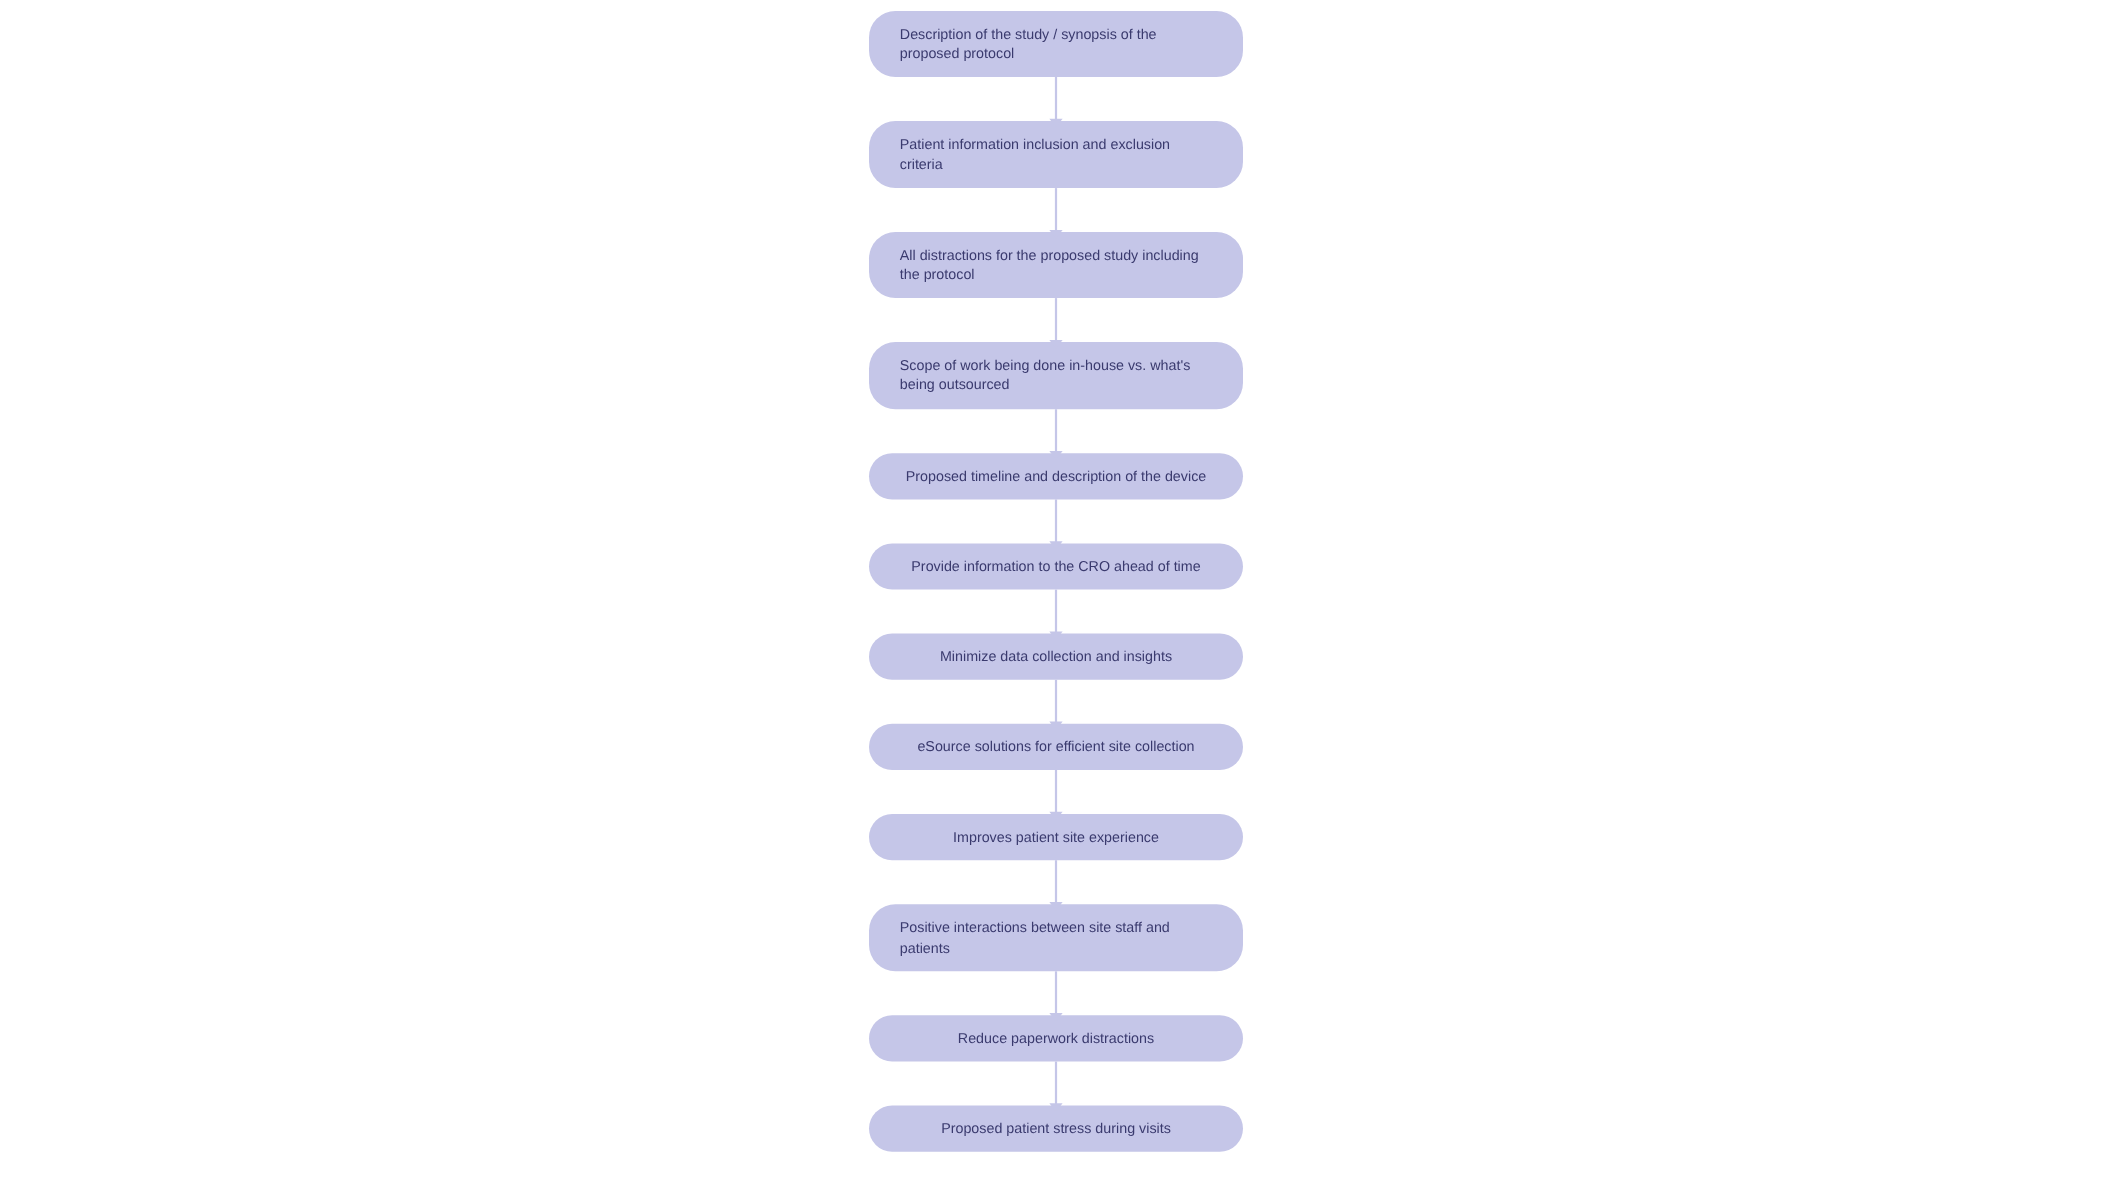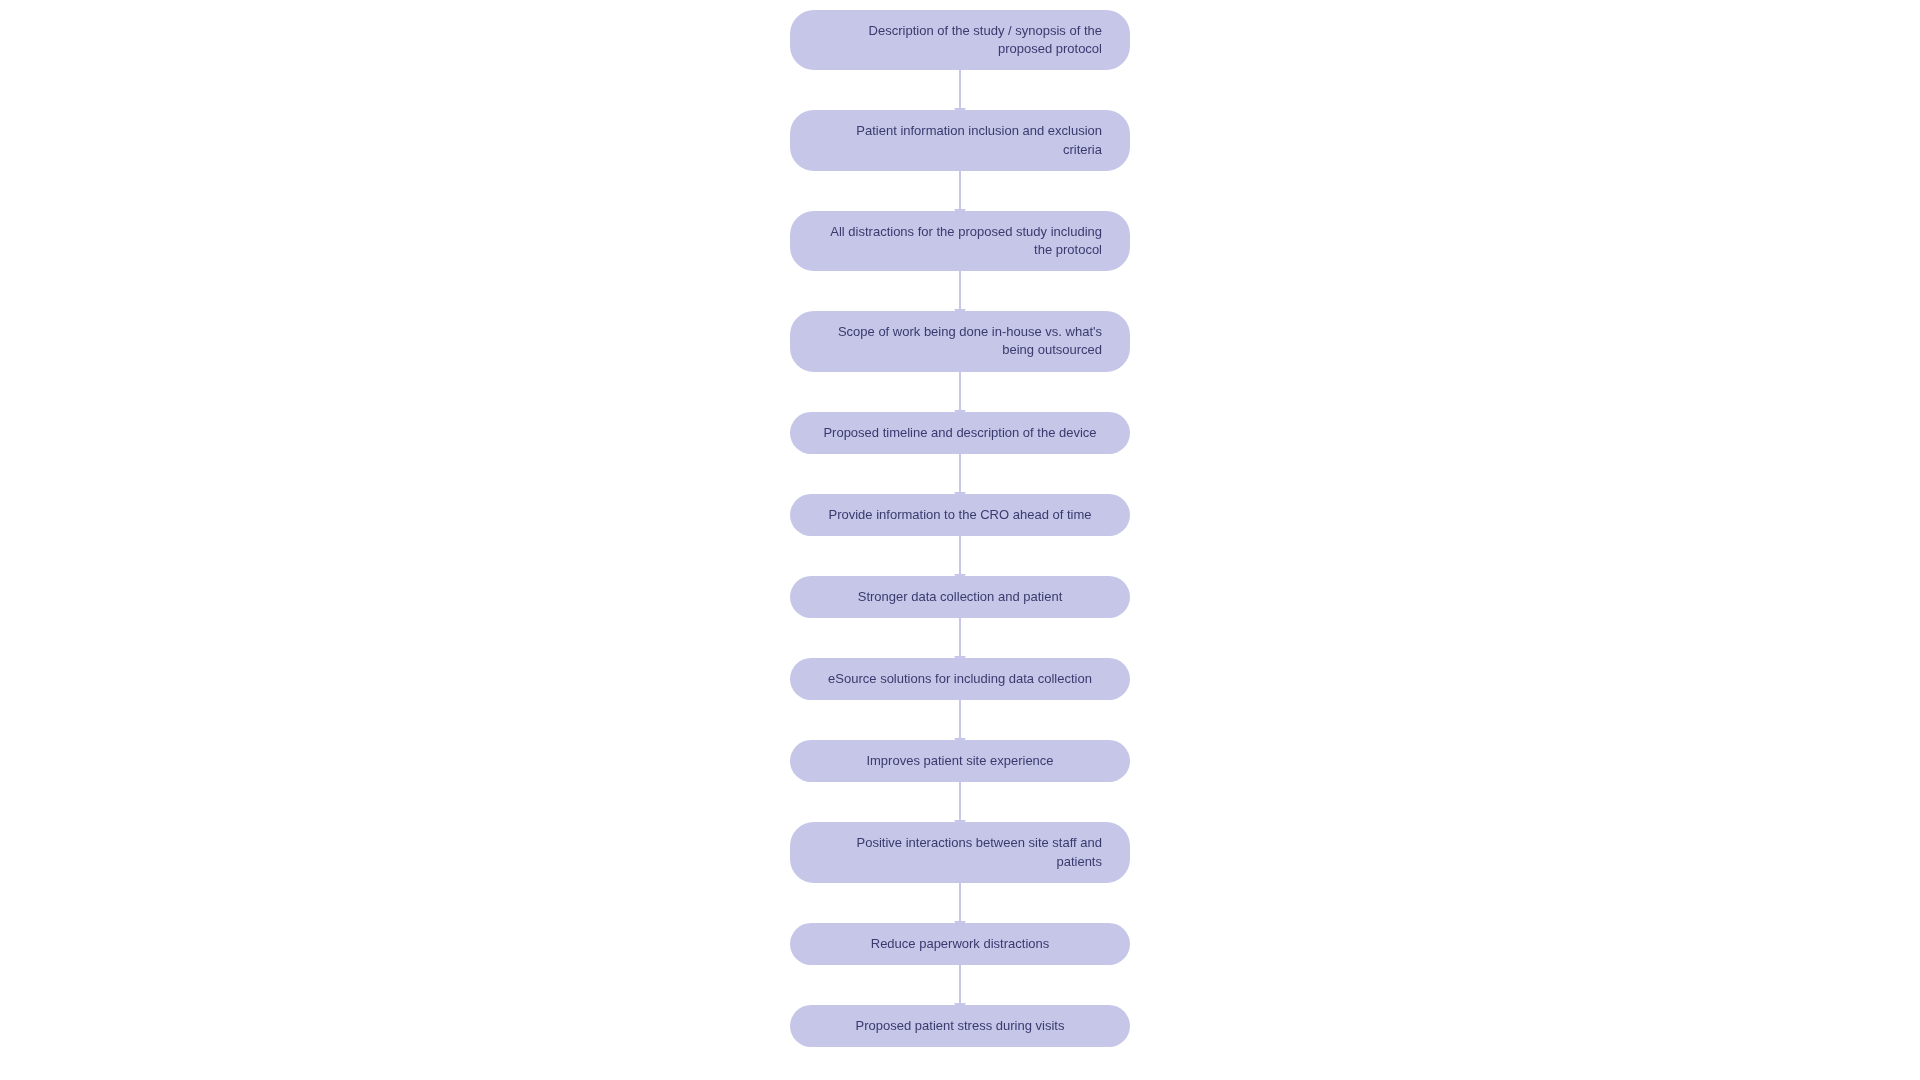--- a/index.html
+++ b/index.html
@@ -23,21 +23,21 @@
       display: flex;
       flex-direction: column;
       align-items: center;
       width: 400px;
     }
 
     .flow-node {
       background-color: #c5c6e8;
       border-radius: 24px;
       padding: 12px 28px;
-      text-align: right;
+      text-align: left;
       font-size: 13px;
       color: #3a3a6e;
       font-weight: 400;
       line-height: 1.4;
       width: 100%;
       max-width: 340px;
       min-height: 38px;
       display: flex;
       align-items: center;
       justify-content: center;
@@ -73,23 +73,23 @@
     <div class="flow-node">Patient information inclusion and exclusion criteria</div>
     <div class="flow-arrow"></div>
     <div class="flow-node">All distractions for the proposed study including the protocol</div>
     <div class="flow-arrow"></div>
     <div class="flow-node">Scope of work being done in-house vs. what's being outsourced</div>
     <div class="flow-arrow"></div>
     <div class="flow-node">Proposed timeline and description of the device</div>
     <div class="flow-arrow"></div>
     <div class="flow-node">Provide information to the CRO ahead of time</div>
     <div class="flow-arrow"></div>
-    <div class="flow-node">Stronger data collection and patient</div>
+    <div class="flow-node">Minimize data collection and insights</div>
     <div class="flow-arrow"></div>
-    <div class="flow-node">eSource solutions for including data collection</div>
+    <div class="flow-node">eSource solutions for efficient site collection</div>
     <div class="flow-arrow"></div>
     <div class="flow-node">Improves patient site experience</div>
     <div class="flow-arrow"></div>
     <div class="flow-node">Positive interactions between site staff and patients</div>
     <div class="flow-arrow"></div>
     <div class="flow-node">Reduce paperwork distractions</div>
     <div class="flow-arrow"></div>
     <div class="flow-node">Proposed patient stress during visits</div>
   </div>
 

